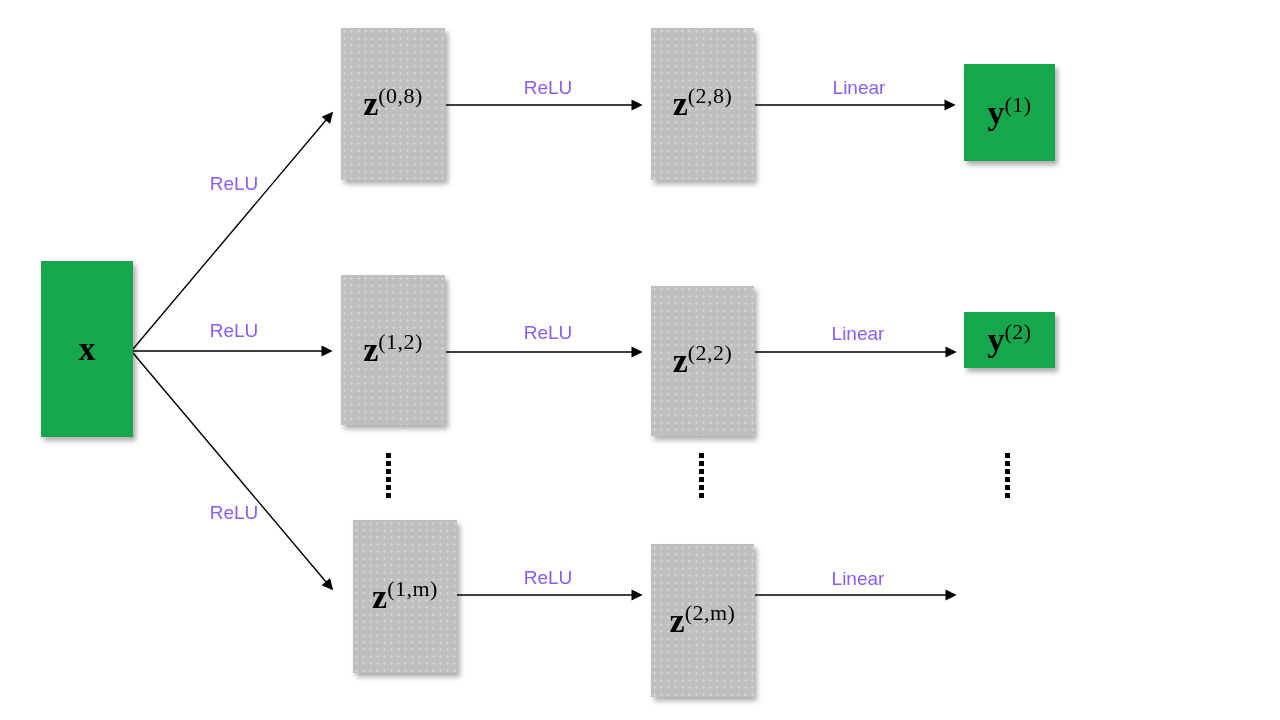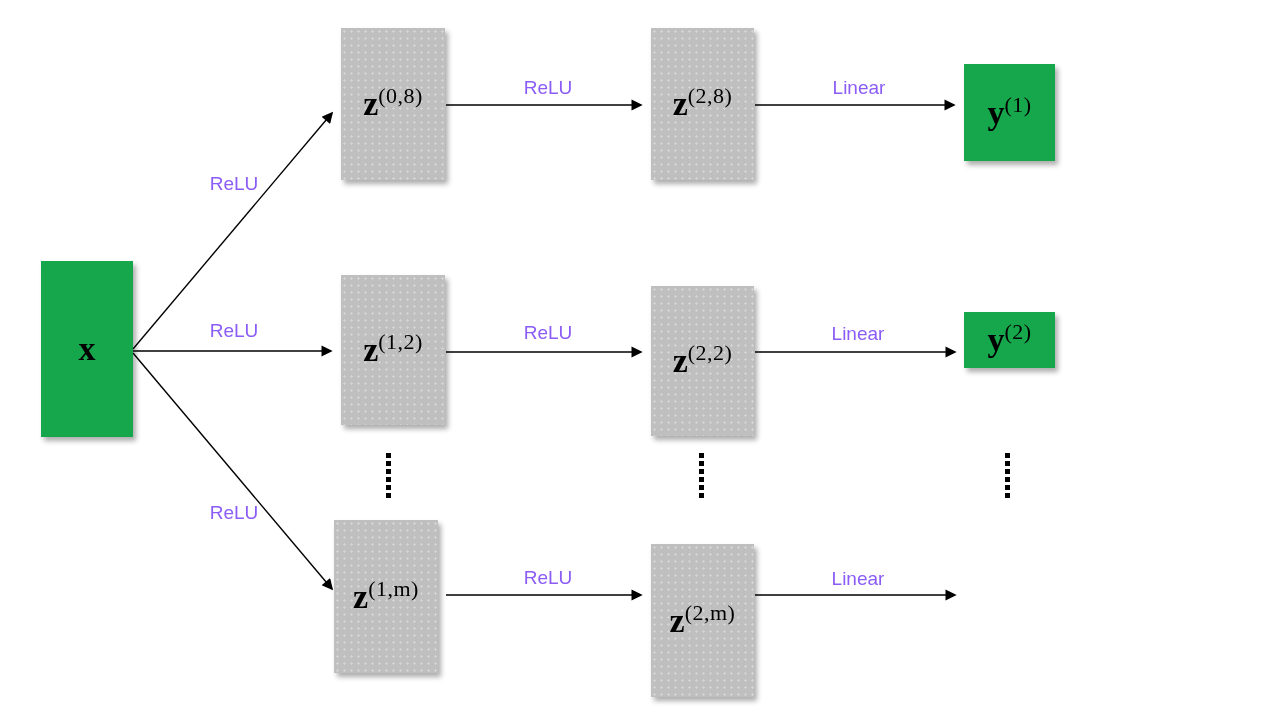--- a/index.html
+++ b/index.html
@@ -115,21 +115,21 @@
   <div class="node gray" style="left:341px;top:275px;width:104px;height:150px;">
     <span class="mlabel"><b class="base">z</b><sup class="sup">(1,2)</sup></span>
   </div>
   <div class="node gray" style="left:651px;top:286px;width:103px;height:150px;">
     <span class="mlabel"><b class="base">z</b><sup class="sup">(2,2)</sup></span>
   </div>
   <div class="node green" style="left:964px;top:312px;width:91px;height:56px;">
     <span class="mlabel"><b class="base">y</b><sup class="sup">(2)</sup></span>
   </div>
 
-  <div class="node gray" style="left:334px;top:520px;width:104px;height:153px;">
+  <div class="node gray" style="left:353px;top:520px;width:104px;height:153px;">
     <span class="mlabel"><b class="base">z</b><sup class="sup">(1,m)</sup></span>
   </div>
   <div class="node gray" style="left:651px;top:544px;width:103px;height:153px;">
     <span class="mlabel"><b class="base">z</b><sup class="sup">(2,m)</sup></span>
   </div>
 
   <div class="edge-label" style="left:234px;top:184px;">ReLU</div>
   <div class="edge-label" style="left:234px;top:331px;">ReLU</div>
   <div class="edge-label" style="left:234px;top:513px;">ReLU</div>
 

